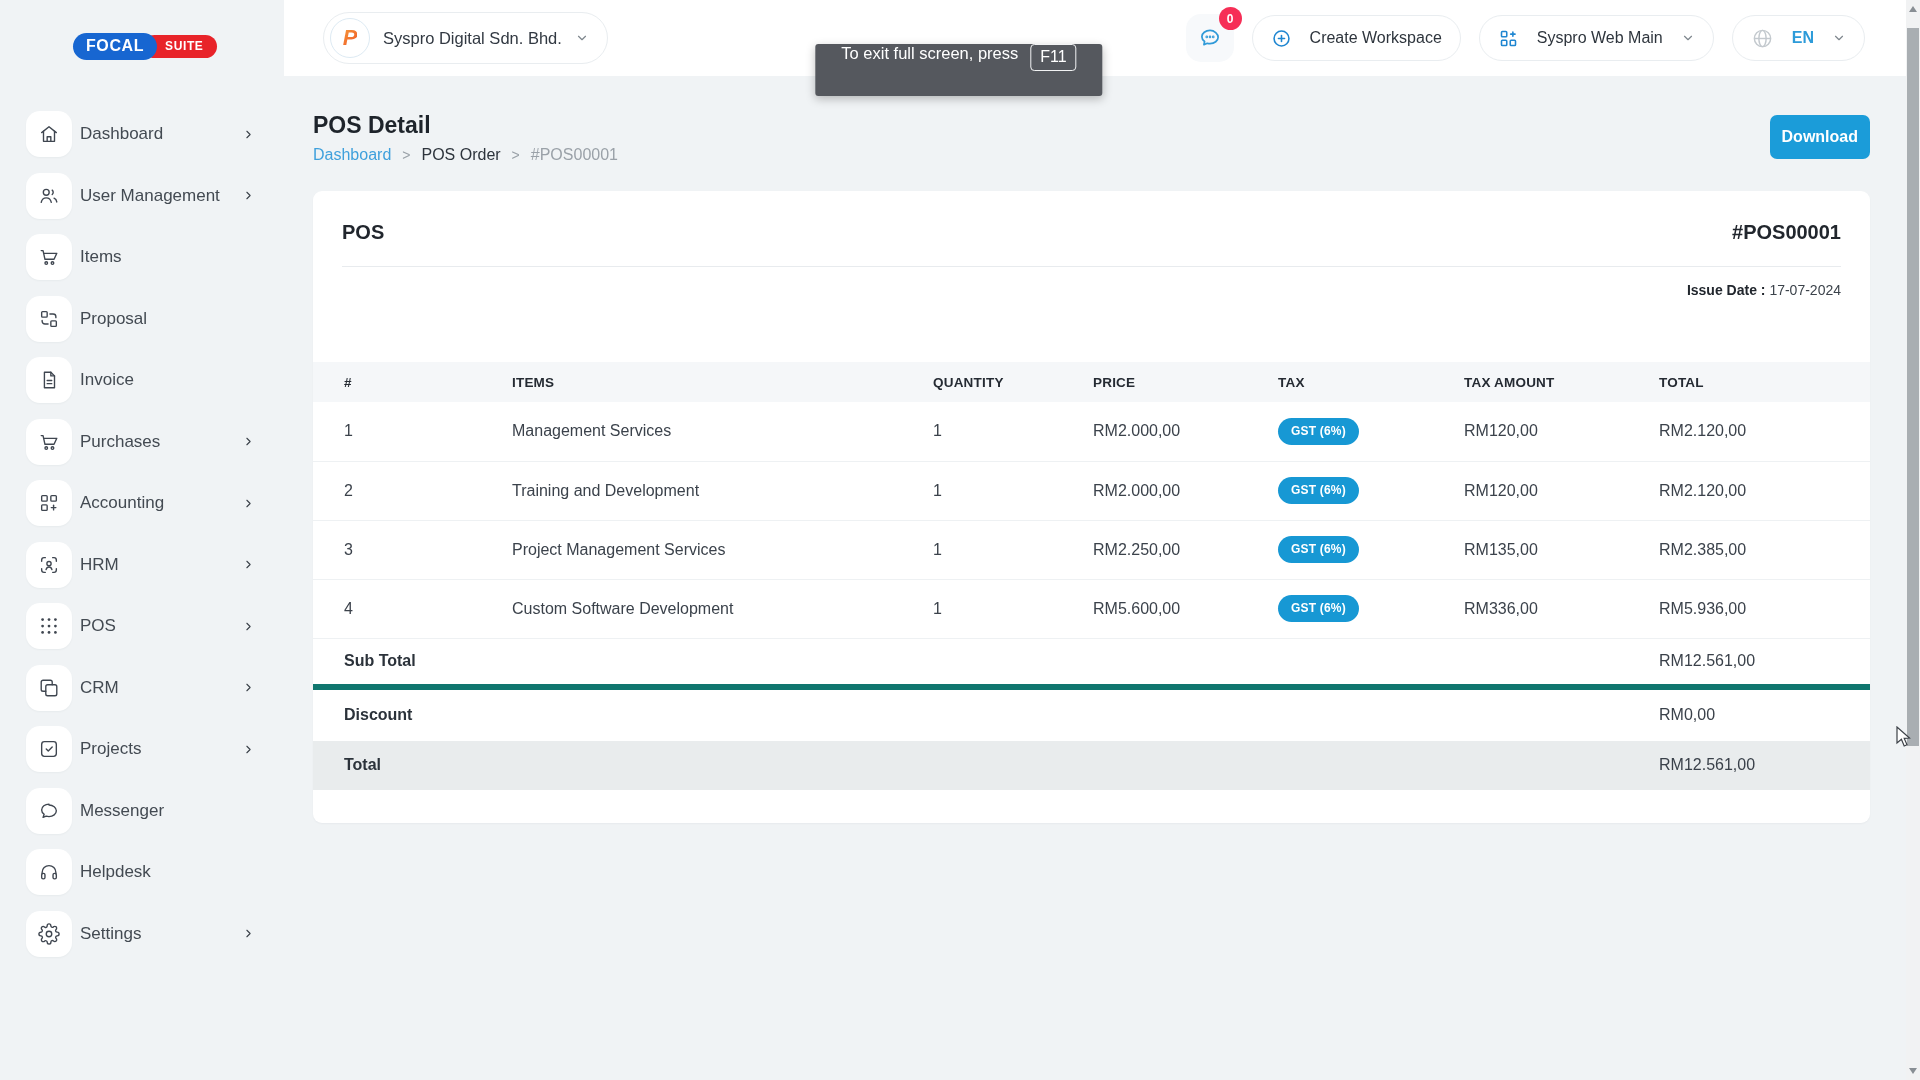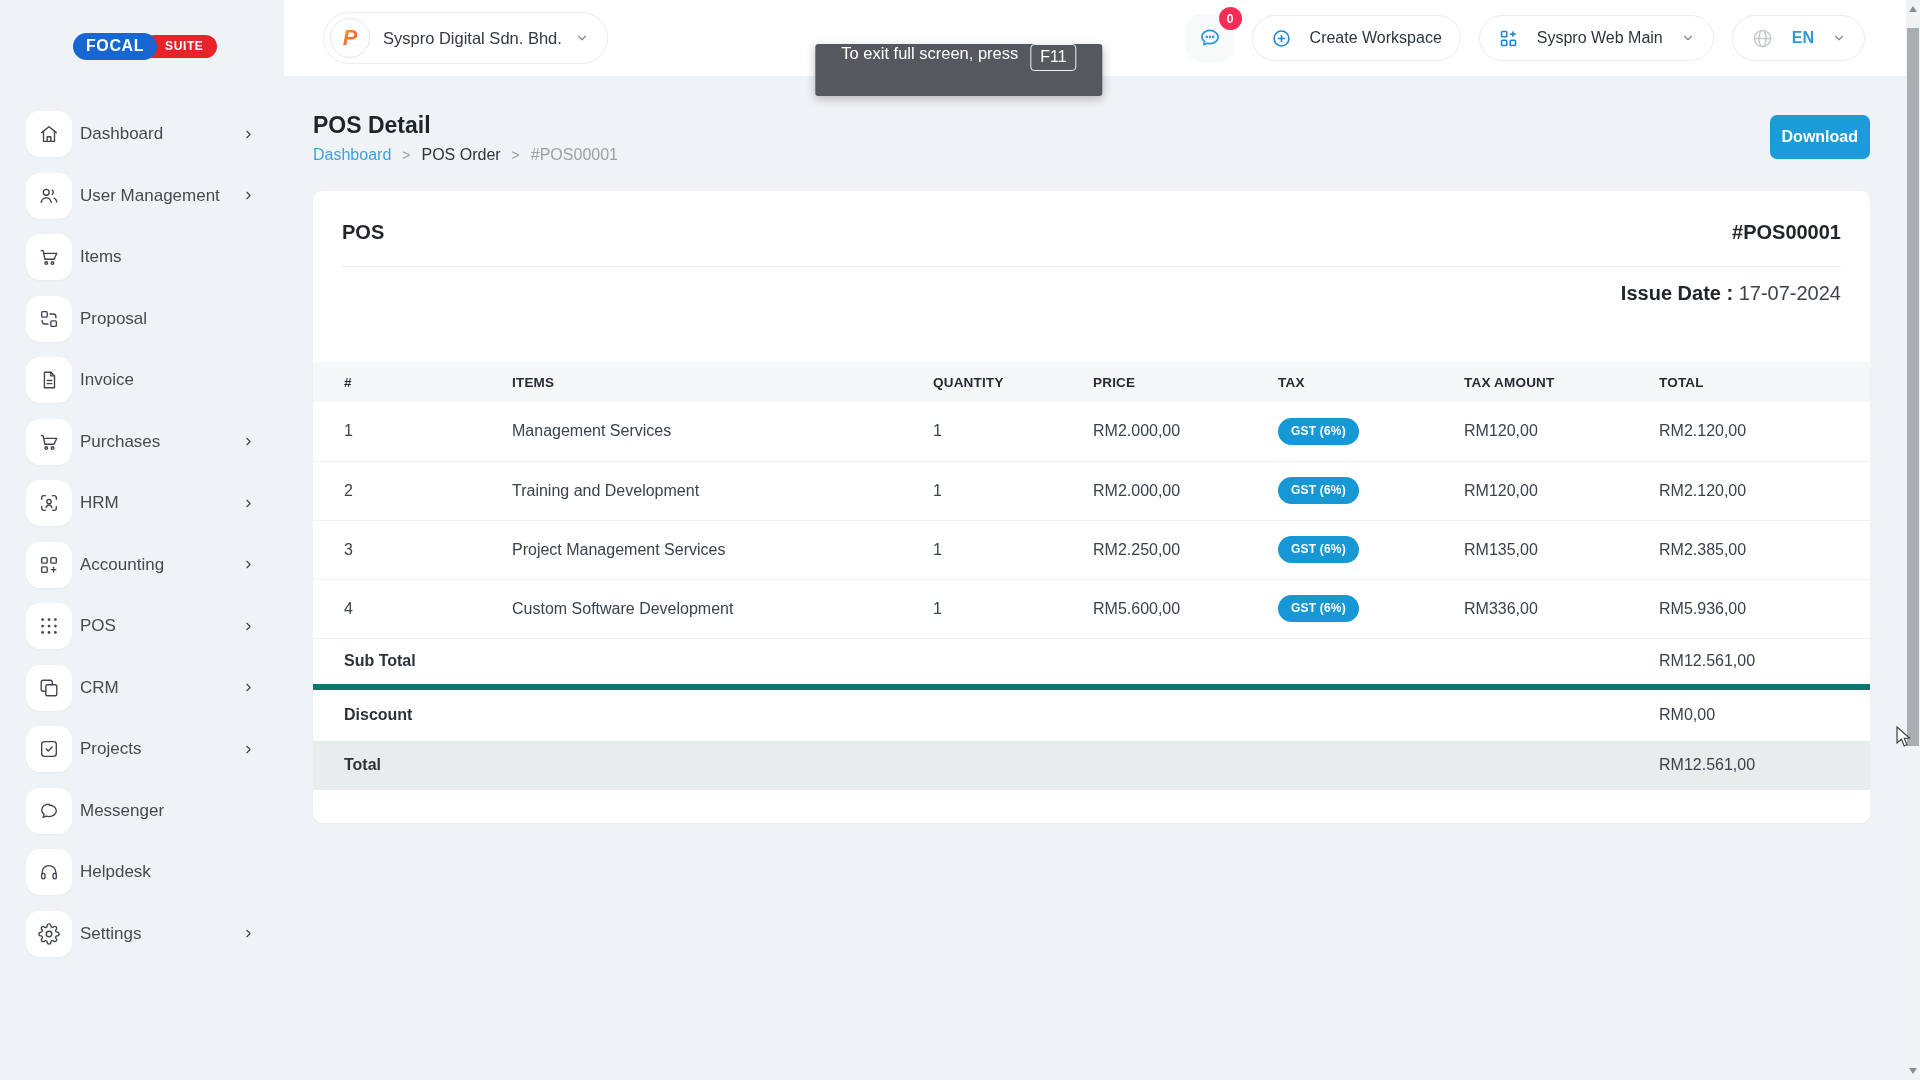--- a/index.html
+++ b/index.html
@@ -107,21 +107,21 @@
   
   .card {
     margin-top:27px; background:#fff; border-radius:9px; width:1557px;
     box-shadow:0 1px 2px rgba(20,30,45,.04); padding-bottom:33px;
   }
   .card-head { padding:30px 29px 0; }
   .pos-row { display:flex; align-items:center; }
   .pos-heading { font-size:20px; font-weight:700; color:#21262d; }
   .pos-number { margin-left:auto; font-size:20px; font-weight:700; color:#21262d; }
   .head-divider { height:1px; background:#e8ebee; margin-top:22px; }
-  .issue-row { margin-top:15px; text-align:right; font-size:20px; color:#3c434b; height:20px; }
+  .issue-row { margin-top:15px; text-align:right; font-size:14px; color:#3c434b; height:20px; }
   .issue-label { font-weight:700; color:#21262d; }
 
   table.items { width:100%; border-collapse:collapse; table-layout:fixed; margin-top:60px; }
   table.items th {
     background:#f5f7f9; height:40px; text-align:left; padding-left:31px;
     font-size:13.5px; font-weight:700; color:#252b33; letter-spacing:.2px;
   }
   table.items td {
     height:59px; padding-left:31px; font-size:16px; color:#3b424b;
     border-bottom:1px solid #eef1f3;
@@ -231,45 +231,45 @@
         </span>
         <span class="menu-label">Purchases</span>
         <svg class="chev-right" viewBox="0 0 24 24">
             <path d="M9 6l6 6-6 6"></path>
           </svg>
       </div>
 
       <div class="menu-item">
         <span class="icon-box">
           <svg viewBox="0 0 24 24">
+              <rect x="4" y="4" width="6" height="6" rx="1"></rect>
+              <rect x="14" y="4" width="6" height="6" rx="1"></rect>
+              <rect x="4" y="14" width="6" height="6" rx="1"></rect>
+              <path d="M17 14.5v5"></path>
+              <path d="M14.5 17h5"></path>
+            </svg>
+        </span>
+        <span class="menu-label">Accounting</span>
+        <svg class="chev-right" viewBox="0 0 24 24">
+            <path d="M9 6l6 6-6 6"></path>
+          </svg>
+      </div>
+
+      <div class="menu-item">
+        <span class="icon-box">
+          <svg viewBox="0 0 24 24">
               <path d="M4 8V6.5A2.5 2.5 0 0 1 6.5 4H8"></path>
               <path d="M16 4h1.5A2.5 2.5 0 0 1 20 6.5V8"></path>
               <path d="M20 16v1.5a2.5 2.5 0 0 1-2.5 2.5H16"></path>
               <path d="M8 20H6.5A2.5 2.5 0 0 1 4 17.5V16"></path>
               <circle cx="12" cy="10.5" r="2.3"></circle>
               <path d="M8.8 17c.5-1.8 1.7-2.8 3.2-2.8s2.7 1 3.2 2.8"></path>
             </svg>
         </span>
         <span class="menu-label">HRM</span>
-        <svg class="chev-right" viewBox="0 0 24 24">
-            <path d="M9 6l6 6-6 6"></path>
-          </svg>
-      </div>
-
-      <div class="menu-item">
-        <span class="icon-box">
-          <svg viewBox="0 0 24 24">
-              <rect x="4" y="4" width="6" height="6" rx="1"></rect>
-              <rect x="14" y="4" width="6" height="6" rx="1"></rect>
-              <rect x="4" y="14" width="6" height="6" rx="1"></rect>
-              <path d="M17 14.5v5"></path>
-              <path d="M14.5 17h5"></path>
-            </svg>
-        </span>
-        <span class="menu-label">Accounting</span>
         <svg class="chev-right" viewBox="0 0 24 24">
             <path d="M9 6l6 6-6 6"></path>
           </svg>
       </div>
 
       <div class="menu-item">
         <span class="icon-box">
           <svg viewBox="0 0 24 24" style="fill:#3f4650;stroke:none;">
               <circle cx="5" cy="5" r="1.5"></circle>
               <circle cx="12" cy="5" r="1.5"></circle>

